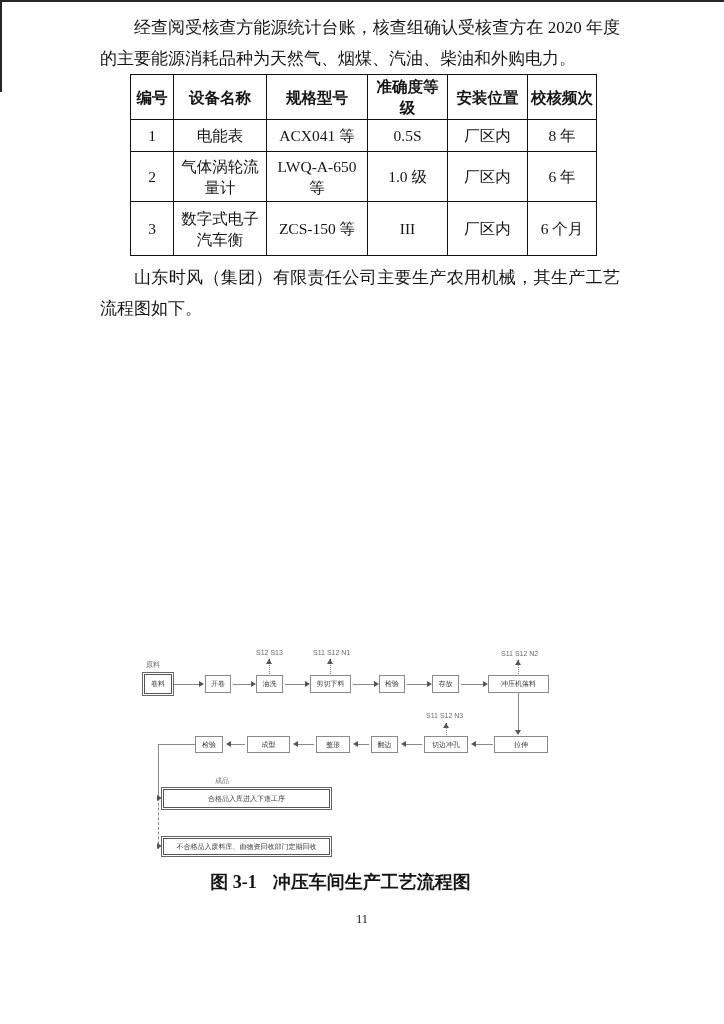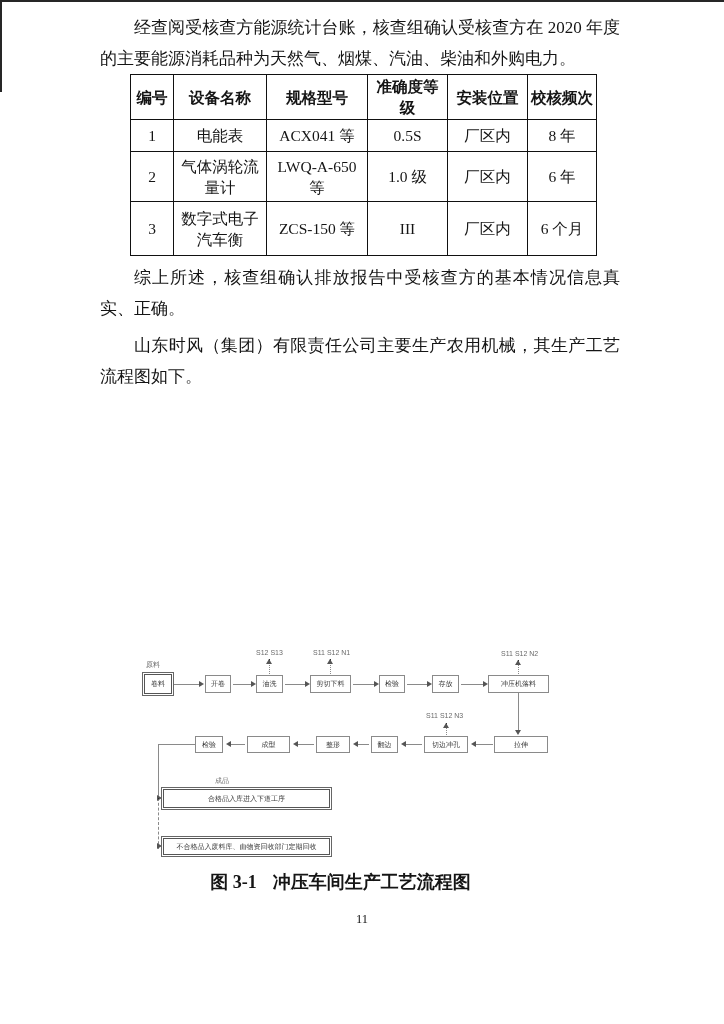--- a/index.html
+++ b/index.html
@@ -103,21 +103,20 @@
       <td>3</td>
       <td>数字式电子汽车衡</td>
       <td>ZCS-150 等</td>
       <td>III</td>
       <td>厂区内</td>
       <td>6 个月</td>
     </tr>
   </tbody>
     </table>
 
-  <p class="para p3">综上所述，核查组确认排放报告中受核查方的基本情况信息真实、正确。</p>
 
 
   <p class="para p4">山东时风（集团）有限责任公司主要生产农用机械，其生产工艺流程图如下。</p>
 </div>
 
 <div class="flowchart">
 
   <span class="ann" style="left:146px;top:15px">原料</span>
   <span class="ann" style="left:256px;top:3px">S12 S13</span>
   <span class="ann" style="left:313px;top:3px">S11 S12 N1</span>

